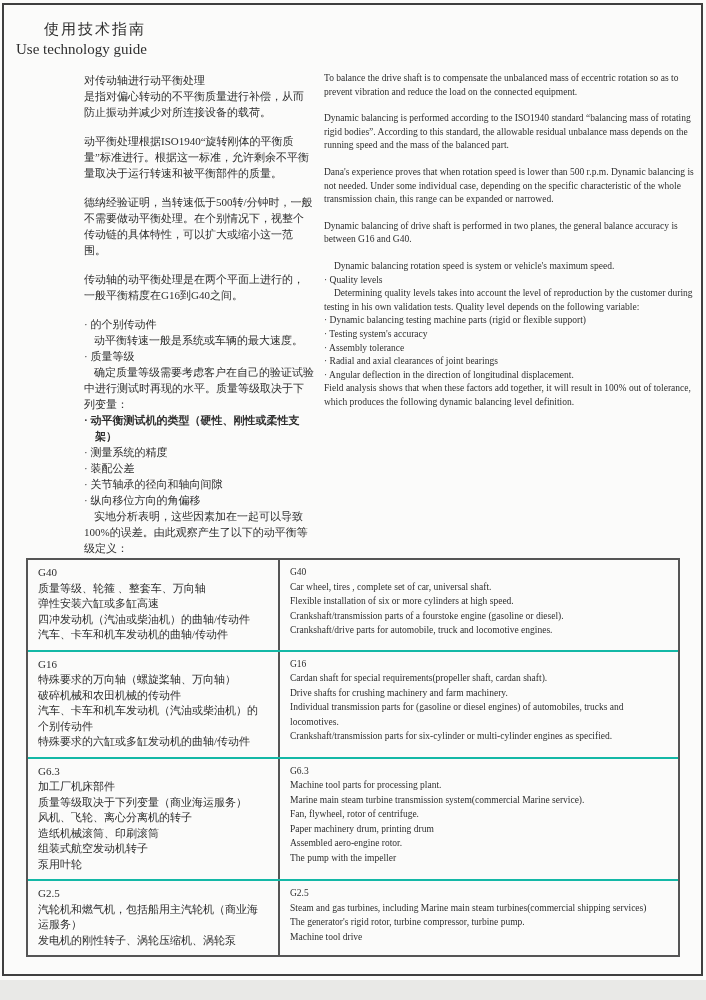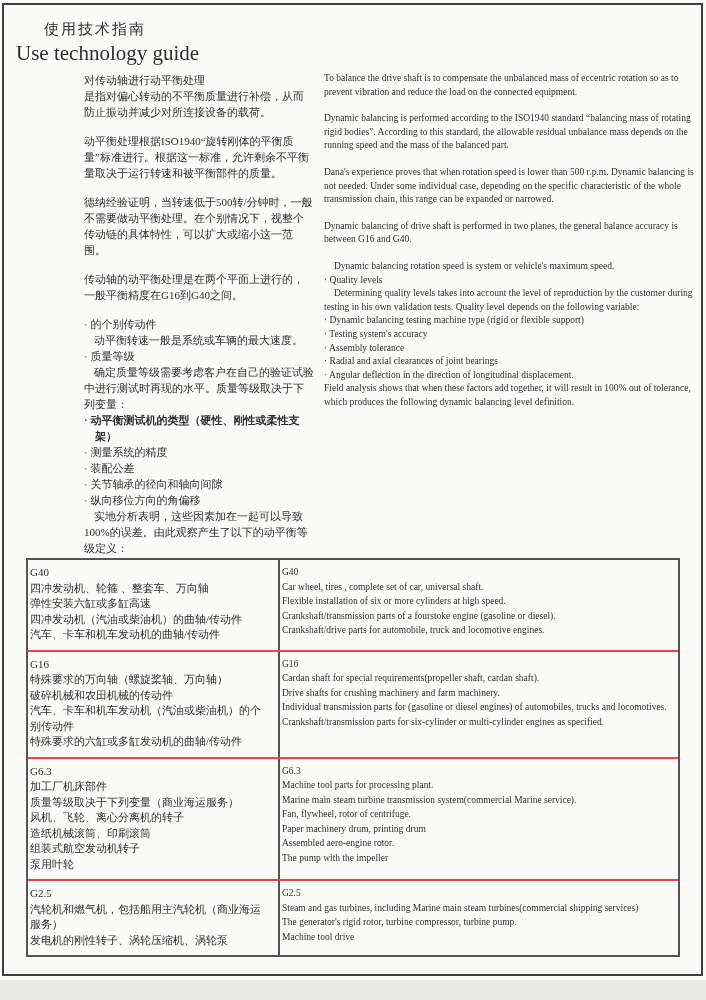--- a/index.html
+++ b/index.html
@@ -12,42 +12,42 @@
   .frame{
     position:absolute;left:2px;top:3px;right:3px;bottom:4px;
     border:2px solid #3f3f3f;pointer-events:none;
   }
   .title-zh{
     position:absolute;left:44px;top:20px;
     font-size:15px;letter-spacing:2px;
   }
   .title-en{
     position:absolute;left:16px;top:41px;
-    font-size:21px;
+    font-size:15px;
   }
   .columns{
     position:absolute;left:58px;top:72px;right:7px;height:482px;
     display:flex;overflow:hidden;
   }
   .col-zh{width:256px;flex:none;padding-left:26px;box-sizing:border-box;
     font-size:11px;line-height:16px;}
   .col-en{flex:1;padding-left:10px;font-size:9.5px;line-height:13.6px;}
   .block{white-space:pre-line;}
   .block.para{margin-bottom:13px;}
   .block.bullet,.block.bullet-bold{padding-left:11px;text-indent:-11px;}
   .block.bullet-bold{font-weight:bold;}
   .block.indent{text-indent:10px;}
   .grades-table{
     position:absolute;left:26px;top:558px;width:654px;
     border:2px solid #555;border-collapse:collapse;box-sizing:border-box;
     background:#fbfbfa;
   }
-  .t-row{display:flex;border-top:2px solid #ef4444;}
+  .t-row{display:flex;border-top:2px solid #14b8a6;}
   .t-row:first-child{border-top:none;}
-  .t-cell{padding:5px 10px 7px 2px;box-sizing:border-box;}
+  .t-cell{padding:5px 10px 7px 10px;box-sizing:border-box;}
   .t-cell-zh{width:252px;flex:none;border-right:2px solid #555;
     font-size:11px;line-height:15.5px;}
   .t-cell-en{flex:1;font-size:9.5px;line-height:14.5px;}
   .cell-line{min-height:1em;}
 </style>
 </head>
 <body>
 
 <div class="page">
   <div class="frame"></div>
@@ -74,34 +74,34 @@
         <div class="block indent">实地分析表明，这些因素加在一起可以导致100%的误差。由此观察产生了以下的动平衡等级定义：</div>
       </div>
     <div class="col-en">
         <div class="block para">To balance the drive shaft is to compensate the unbalanced mass of eccentric rotation so as to prevent vibration and reduce the load on the connected equipment.</div>
         <div class="block para">Dynamic balancing is performed according to the ISO1940 standard “balancing mass of rotating rigid bodies”. According to this standard, the allowable residual unbalance mass depends on the running speed and the mass of the balanced part.</div>
         <div class="block para">Dana's experience proves that when rotation speed is lower than 500 r.p.m. Dynamic balancing is not needed. Under some individual case, depending on the specific characteristic of the whole transmission chain, this range can be expanded or narrowed.</div>
         <div class="block para">Dynamic balancing of drive shaft is performed in two planes, the general balance accuracy is between G16 and G40.</div>
         <div class="block indent">Dynamic balancing rotation speed is system or vehicle's maximum speed.</div>
         <div class="block bullet">· Quality levels</div>
         <div class="block indent">Determining quality levels takes into account the level of reproduction by the customer during testing in his own validation tests. Quality level depends on the following variable:</div>
-        <div class="block bullet">· Dynamic balancing testing machine type (rigid or flexible support)</div>
+        <div class="block bullet">· Dynamic balancing testing machine parts (rigid or flexible support)</div>
         <div class="block bullet">· Testing system's accuracy</div>
         <div class="block bullet">· Assembly tolerance</div>
         <div class="block bullet">· Radial and axial clearances of joint bearings</div>
         <div class="block bullet">· Angular deflection in the direction of longitudinal displacement.</div>
         <div class="block plain">Field analysis shows that when these factors add together, it will result in 100% out of tolerance, which produces the following dynamic balancing level definition.</div>
       </div>
   </div>
 
   <div class="grades-table">
       <div class="t-row">
         <div class="t-cell t-cell-zh">
           <div class="cell-line">G40</div>
-          <div class="cell-line">四冲发动机、轮箍 、整套车、万向轴</div>
+          <div class="cell-line">质量等级、轮箍 、整套车、万向轴</div>
           <div class="cell-line">弹性安装六缸或多缸高速</div>
           <div class="cell-line">四冲发动机（汽油或柴油机）的曲轴/传动件</div>
           <div class="cell-line">汽车、卡车和机车发动机的曲轴/传动件</div>
         </div>
         <div class="t-cell t-cell-en">
           <div class="cell-line">G40</div>
           <div class="cell-line">Car wheel, tires , complete set of car, universal shaft.</div>
           <div class="cell-line">Flexible installation of six or more cylinders at high speed.</div>
           <div class="cell-line">Crankshaft/transmission parts of a fourstoke engine (gasoline or diesel).</div>
           <div class="cell-line">Crankshaft/drive parts for automobile, truck and locomotive engines.</div>

